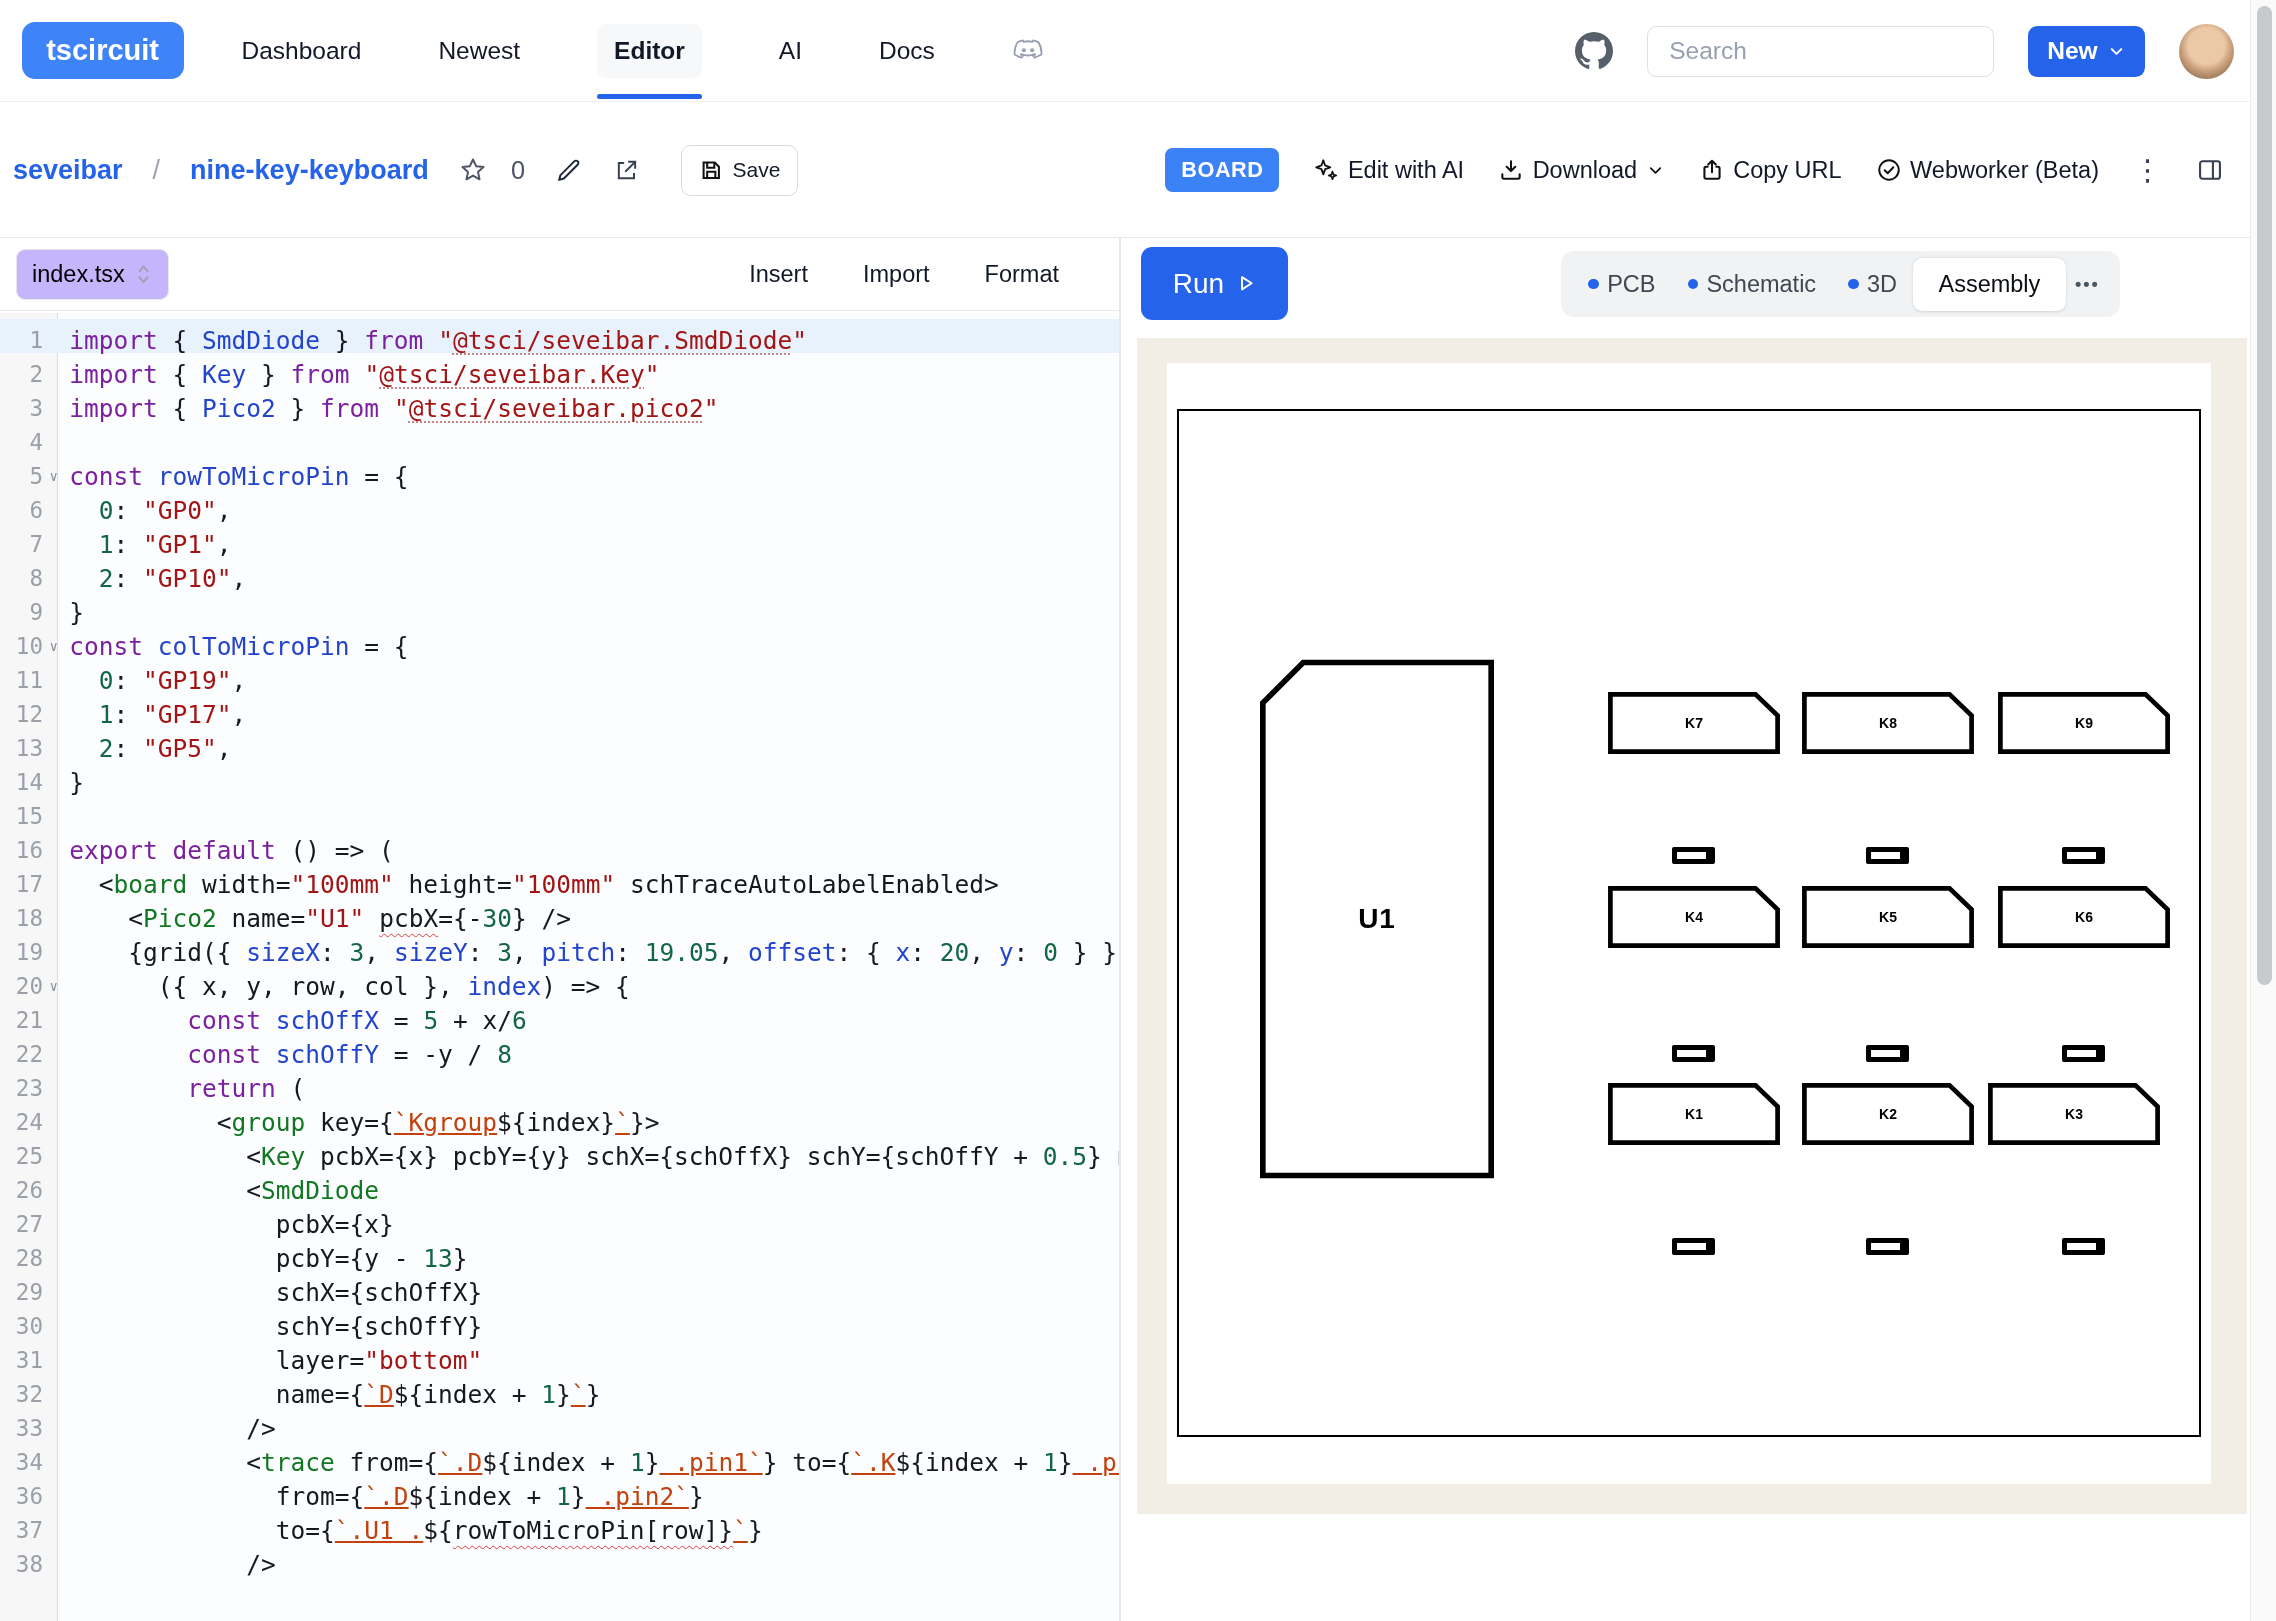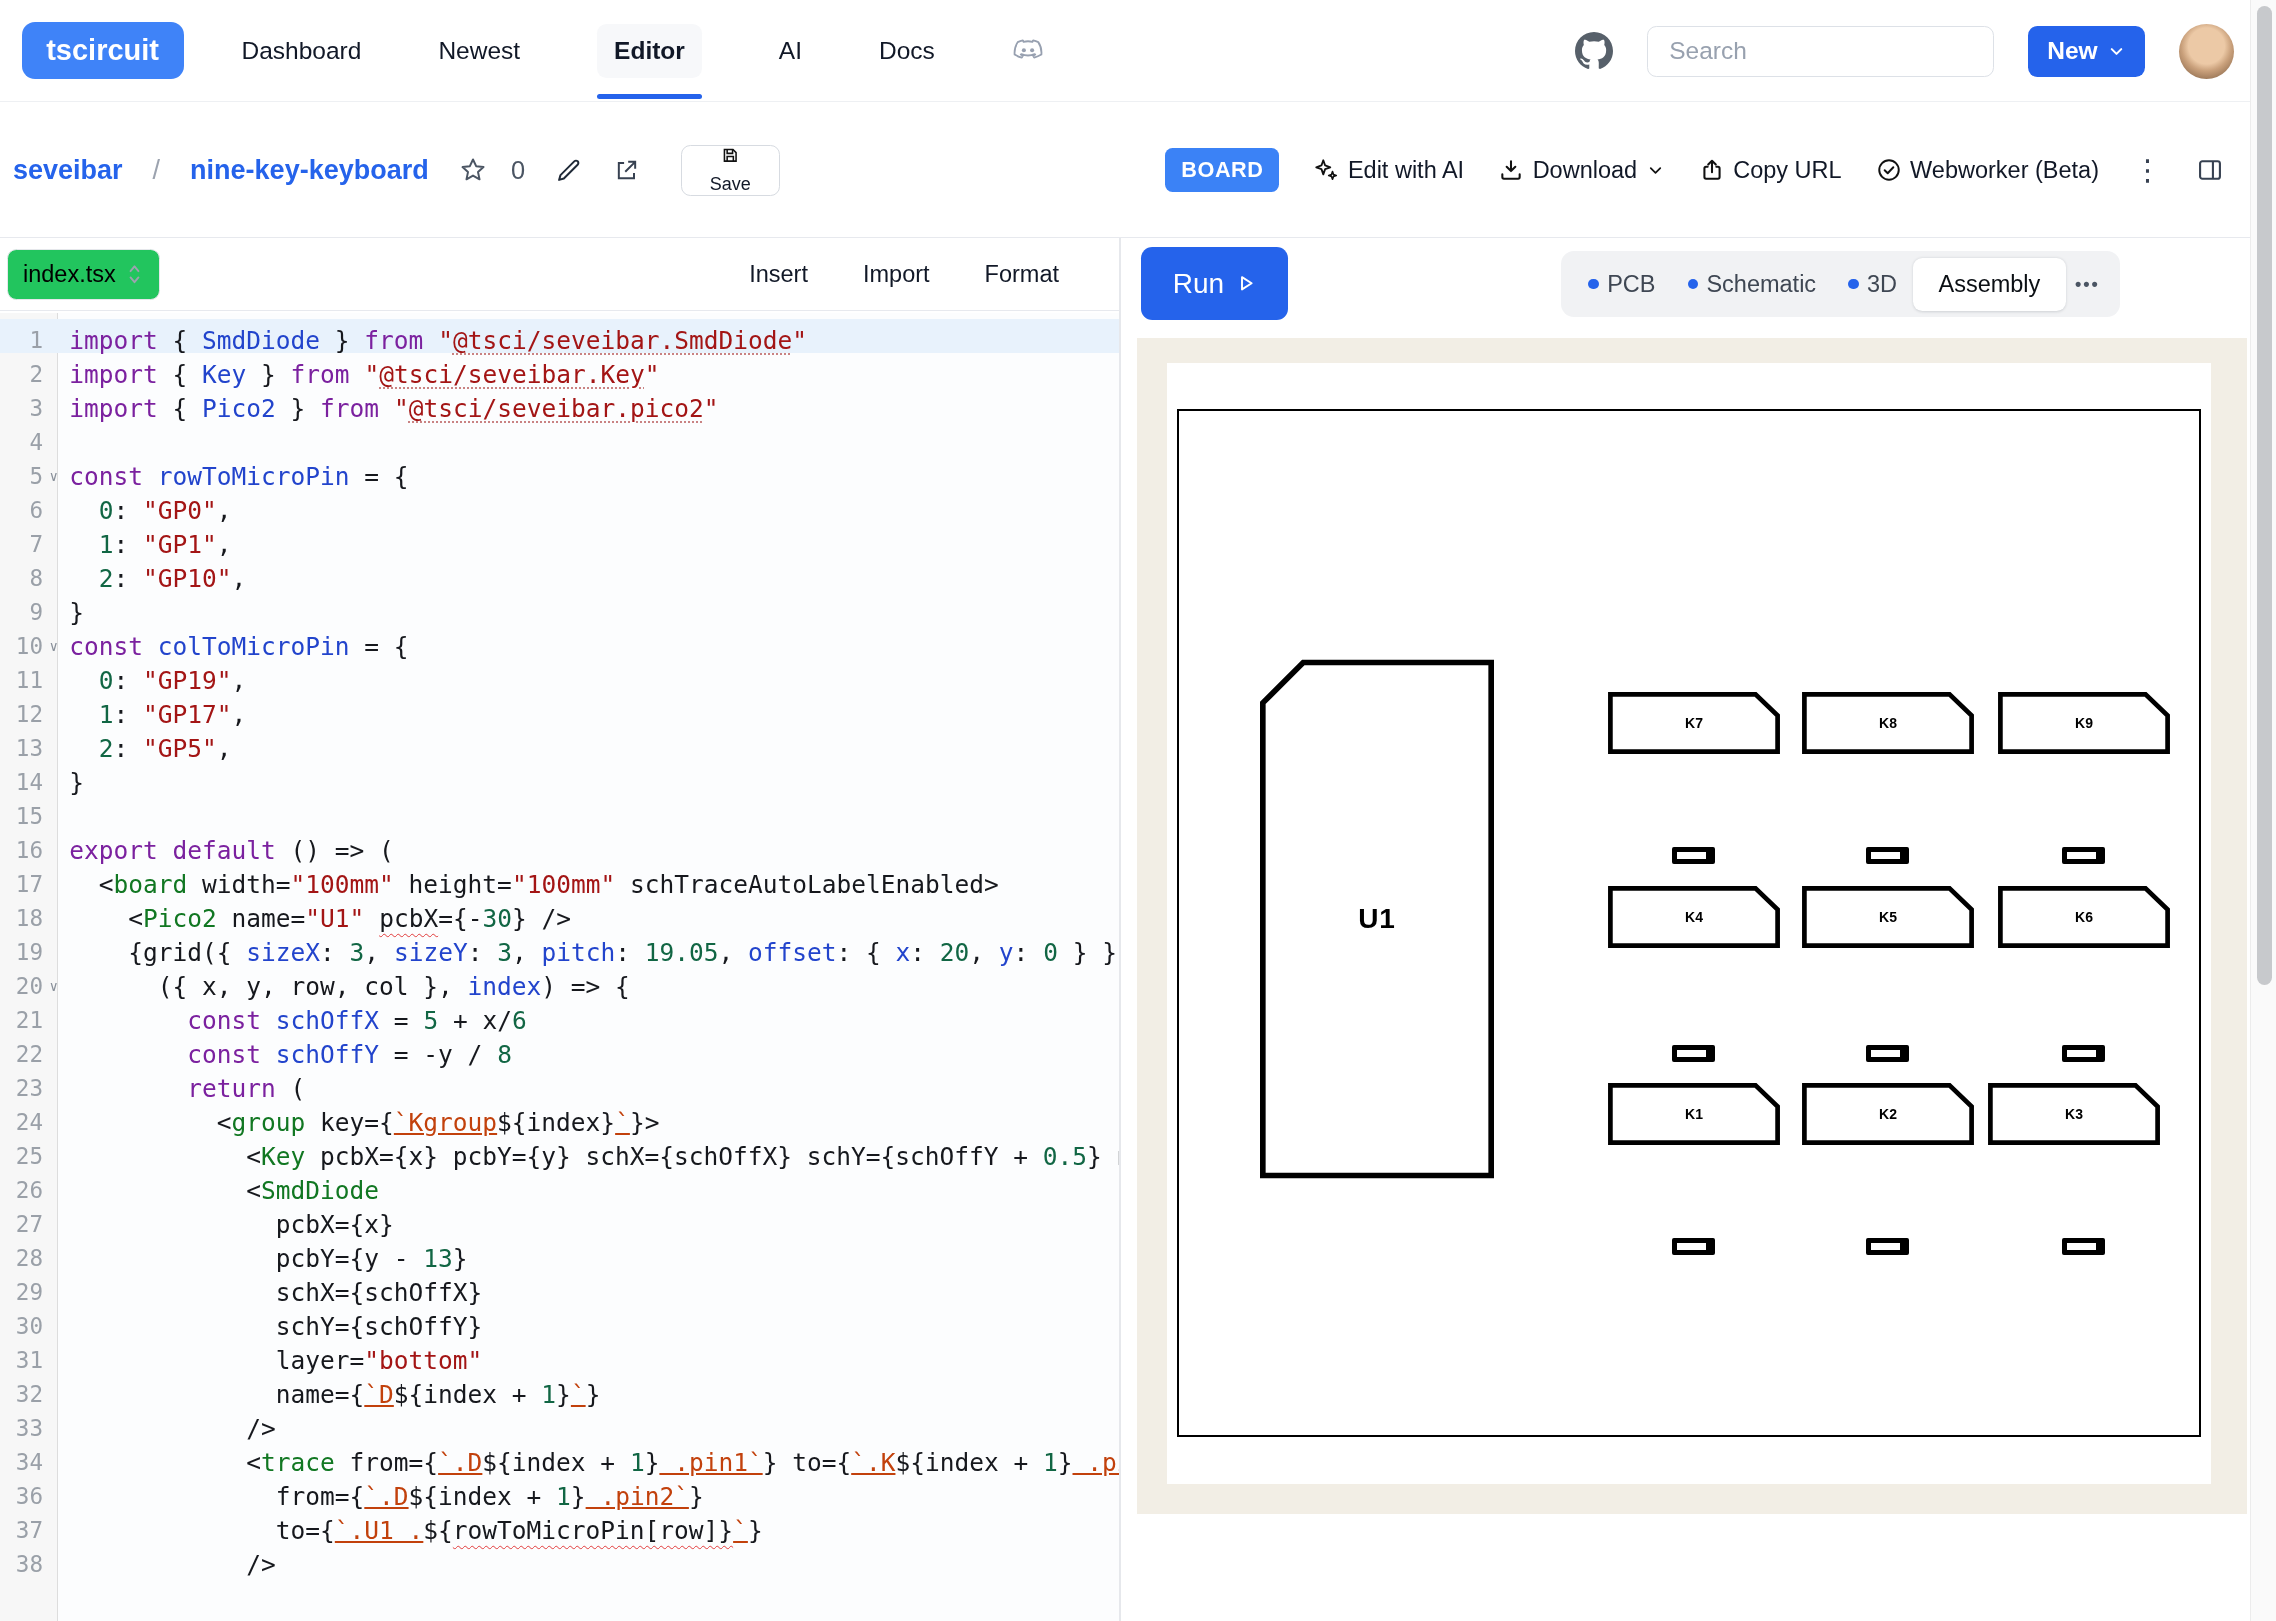--- a/index.html
+++ b/index.html
@@ -27,33 +27,33 @@
 
   
   .toolbar { position:absolute; left:0; top:103px; width:2277px; height:135px; background:#fff;
     border-bottom:0.9px solid #e7e9ee; display:flex; align-items:center; }
   .crumb { display:flex; align-items:center; gap:30px; margin-left:13px; }
   .crumb a { color:#2563eb; font-weight:bold; font-size:27px; text-decoration:none; }
   .crumb .sep { color:#9ca3af; font-size:27px; }
   .icon-btn { background:none; border:none; display:flex; align-items:center; color:#374151; }
   .star-count { font-size:25.4px; color:#4b5563; margin-left:-5.6px; }
   .btn-save { display:flex; align-items:center; gap:9.4px; border:1.9px solid #d7dbe1; background:#fff;
-    border-radius:9.4px; height:51px; padding:0 28px; font-size:18px; color:#111827; margin-left:9.4px;flex-direction:column; }
+    border-radius:9.4px; height:51px; padding:0 17px; font-size:21px; color:#111827; margin-left:9.4px; }
   .toolbar-right { position:absolute; right:53px; display:flex; align-items:center; gap:34px; }
   .board-badge { background:#3b82f6; color:#fff; font-weight:bold; font-size:21.7px; letter-spacing:0.5px;
     border-radius:7.5px; padding:9.4px 16px; }
   .tb-action { display:flex; align-items:center; gap:8.5px; background:none; border:none;
     font-size:23.5px; color:#111827; }
   .kebab { font-size:29px; color:#374151; line-height:1; background:none; border:none; }
 
   
   .editor-head { position:absolute; left:0; top:238px; width:1119px; height:73px; background:#fff;
     border-bottom:0.9px solid #e7e9ee; display:flex; align-items:center; }
-  .file-chip { margin-left:7px; display:flex; align-items:center; gap:9.4px; border:1.9px solid #e5e7eb;
-    border-radius:9.4px; height:51px; padding:0 15px; font-size:23.5px; background:#22c55e; }
+  .file-chip { margin-left:16px; display:flex; align-items:center; gap:9.4px; border:1.9px solid #e5e7eb;
+    border-radius:9.4px; height:51px; padding:0 15px; font-size:23.5px; background:#c4b5fd; }
   .editor-menu { position:absolute; right:60px; display:flex; gap:55px; }
   .menu-item { font-size:23.5px; color:#111827; background:none; border:none; }
 
   
   .code-panel { position:absolute; left:0; top:313px; width:1119px; height:1309px;
     background:#fcfdfe; overflow:hidden; }
   .gutter-bg { position:absolute; left:0; top:0; bottom:0; width:58px; background:#f7f7f7;
     border-right:0.9px solid #ddd; }
   .code-rows { position:absolute; left:0; top:5.6px; right:0; }
   .code-row { height:34px; line-height:43px; white-space:pre;

